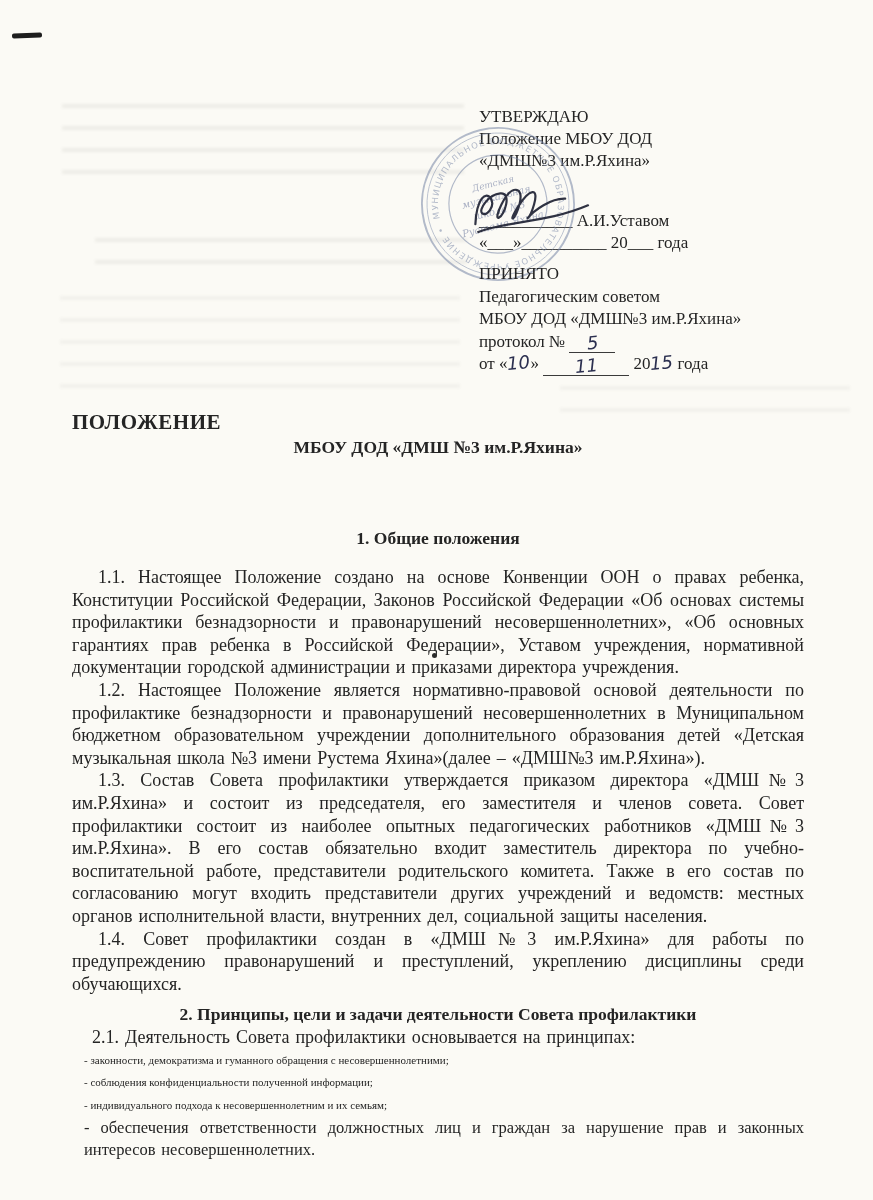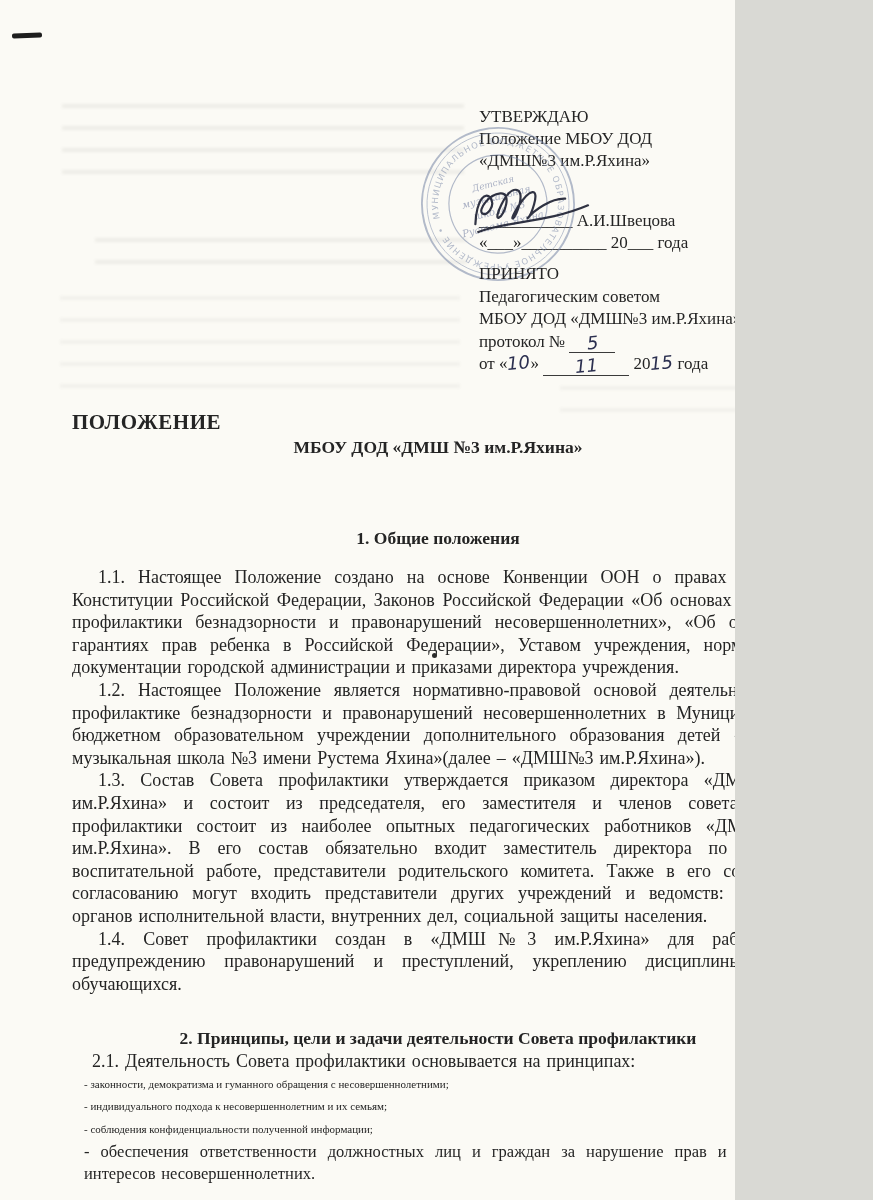--- a/index.html
+++ b/index.html
@@ -1,19 +1,19 @@
 <!DOCTYPE html>
 <html><head>
 <meta charset="utf-8">
 <style>
   * { margin:0; padding:0; box-sizing:border-box; }
   html,body { width:873px; height:1200px; }
   body { background:#d9d9d4; font-family:"Liberation Serif", serif; }
   .page {
-    position:relative; width:735px; height:1200px;
+    position:relative; width:873px; height:1200px;
     background:#fbfaf5; overflow:hidden; color:#242424;
   }
   
   .bleed {
     position:absolute; opacity:.09; filter:blur(1.7px); pointer-events:none;
     background:repeating-linear-gradient(180deg, transparent 0 6px, #6b6b60 6px 10px, transparent 10px 22px);
   }
   .b1 { left:62px;  top:98px;  width:402px; height:92px; }
   .b2 { left:95px;  top:232px; width:372px; height:44px; }
   .b3 { left:60px;  top:290px; width:400px; height:110px; opacity:.06; }
@@ -48,21 +48,21 @@
 
   
   .signature { position:absolute; left:468px; top:178px; width:132px; height:60px; transform:rotate(-6deg); }
 
   
   .main { position:absolute; left:72px; top:398px; width:732px; }
   .title1 { margin-top:12px; text-align:left; font-weight:bold; font-size:21px; letter-spacing:.5px; }
   .title2 { text-align:center; font-weight:bold; font-size:17.5px; line-height:24px; }
   .h-sec  { text-align:center; font-weight:bold; font-size:17.5px; line-height:23px; }
   .h1 { margin-top:68px; }
-  .h2 { margin-top:32px; }
+  .h2 { margin-top:8px; }
   p.body {
     font-size:18px; line-height:22.6px; text-align:justify;
     text-indent:26px; word-spacing:1.5px;
   }
   .first { margin-top:16px; }
   p.p21 { text-indent:20px; }
   .bullet { font-size:11px; line-height:22.6px; padding-left:12px; }
   p.bullet-wrap {
     font-size:16.5px; line-height:22.6px; text-align:justify;
     padding-left:12px; word-spacing:1.5px;
@@ -79,21 +79,21 @@
   <div class="bleed b4"></div>
   <div class="corner-dash"></div>
   <div class="speck"></div>
 
   <div class="approve">
     <div>УТВЕРЖДАЮ</div>
     <div>Положение МБОУ ДОД</div>
     <div>«ДМШ№3 им.Р.Яхина»</div>
     <div class="sig-line">
       <span>___________</span>
-      <span>А.И.Швецова</span>
+      <span>А.И.Уставом</span>
     </div>
     <div>«___»__________ 20___ года</div>
   </div>
 
   <div class="stamp">
     <svg width="164" height="164" viewBox="0 0 164 164">
       <g fill="none" stroke="#7886a6">
         <circle cx="82" cy="82" r="76" stroke-width="2"></circle>
         <circle cx="82" cy="82" r="71" stroke-width="0.8"></circle>
         <circle cx="82" cy="82" r="49" stroke-width="1.2"></circle>
@@ -144,18 +144,18 @@
 
     <div class="h-sec h1">1. Общие положения</div>
     <p class="body first">1.1. Настоящее Положение создано на основе Конвенции ООН о правах ребенка, Конституции Российской Федерации, Законов Российской Федерации «Об основах системы профилактики безнадзорности и правонарушений несовершеннолетних», «Об основных гарантиях прав ребенка в Российской Федерации», Уставом учреждения, нормативной документации городской администрации и приказами директора учреждения.</p>
     <p class="body">1.2. Настоящее Положение является нормативно-правовой основой деятельности по профилактике безнадзорности и правонарушений несовершеннолетних в Муниципальном бюджетном образовательном учреждении дополнительного образования детей «Детская музыкальная школа №3 имени Рустема Яхина»(далее – «ДМШ№3 им.Р.Яхина»).</p>
     <p class="body">1.3.  Состав Совета профилактики утверждается приказом директора  «ДМШ№3 им.Р.Яхина» и состоит из председателя, его заместителя и членов совета. Совет профилактики состоит из наиболее опытных педагогических работников «ДМШ№3 им.Р.Яхина». В его состав обязательно входит заместитель директора по учебно-воспитательной работе, представители родительского комитета. Также в его состав по согласованию могут входить представители других учреждений и ведомств: местных органов исполнительной власти, внутренних дел, социальной защиты населения.</p>
     <p class="body">1.4.  Совет профилактики создан в «ДМШ№3 им.Р.Яхина» для работы по предупреждению правонарушений и преступлений, укреплению дисциплины среди обучающихся.</p>
 
     <div class="h-sec h2">2. Принципы, цели и задачи деятельности Совета профилактики</div>
     <p class="body p21">2.1.  Деятельность Совета профилактики основывается на принципах:</p>
     <div class="bullet">- законности, демократизма и гуманного обращения с  несовершеннолетними;</div>
+    <div class="bullet">- соблюдения конфиденциальности полученной информации;</div>
     <div class="bullet">- индивидуального подхода к несовершеннолетним и их семьям;</div>
-    <div class="bullet">- соблюдения конфиденциальности полученной информации;</div>
     <p class="bullet-wrap">- обеспечения ответственности должностных лиц и граждан за нарушение прав и законных интересов несовершеннолетних.</p>
   </div>
 
 </div>
 
 </body></html>

